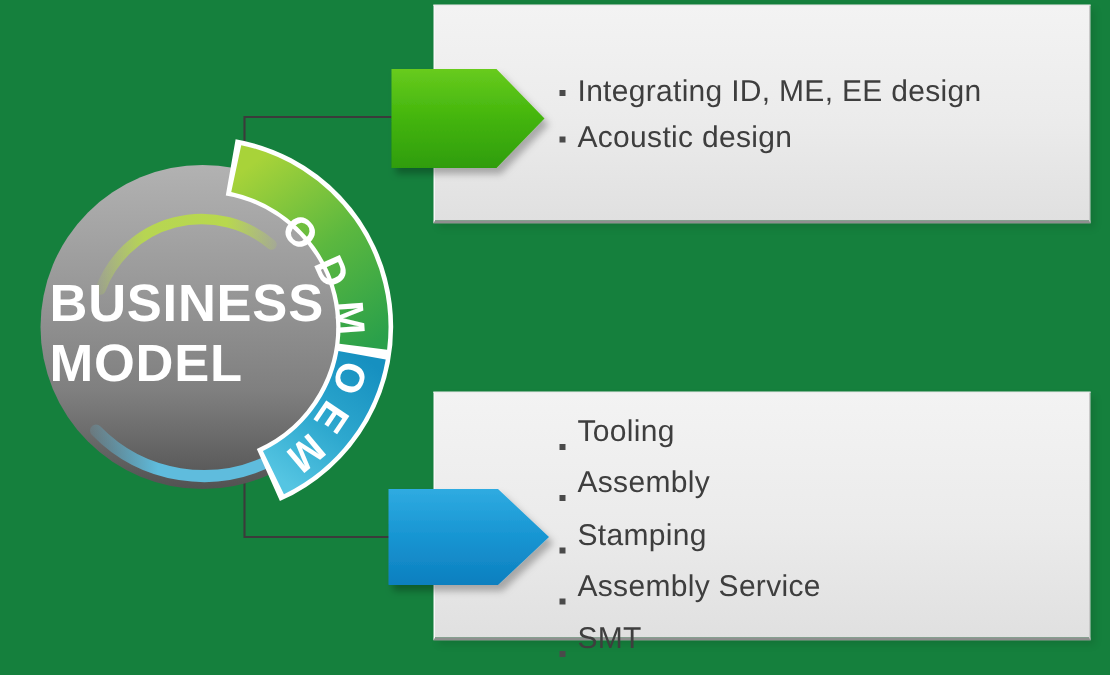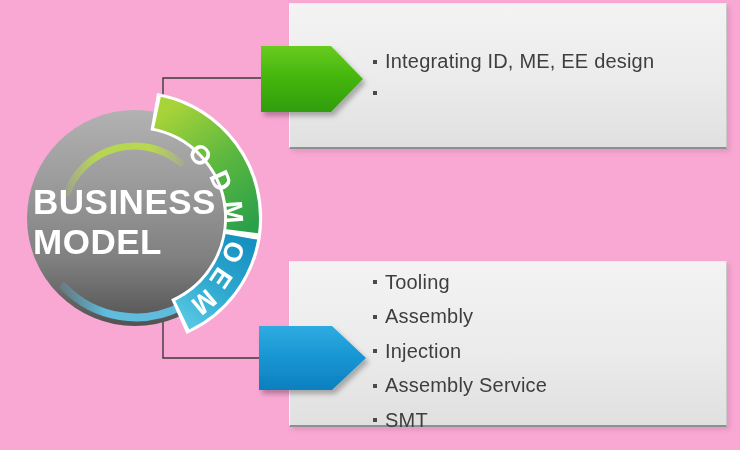--- a/index.html
+++ b/index.html
@@ -1,17 +1,17 @@
 <!DOCTYPE html>
 <html><head>
 <meta charset="utf-8">
 <style>
   html,body{margin:0;padding:0;background:#ffffff;}
   #canvas{
-    position:relative;width:740px;height:450px;background:#f9a8d4;
+    position:relative;width:740px;height:450px;background:#15803d;
     font-family:"Liberation Sans",sans-serif;overflow:hidden;
   }
   
   .box{
     position:absolute;left:289px;width:436px;
     background:linear-gradient(180deg,#f3f3f3 0%,#ebebeb 55%,#e0e0e0 100%);
     border-top:1px solid #ececec;
     border-right:1px solid #c9c9c9;
     border-bottom:2px solid #8f8f8f;
     border-left:1px solid #f8f8f8;
@@ -20,21 +20,21 @@
   .box-top{top:3px;height:143px;}
   .box-bottom{top:261px;height:163px;}
   .list{position:absolute;left:83px;right:6px;}
   .box-top .list{top:42px;}
   .box-bottom .list{top:3px;}
   .item{
     display:flex;align-items:center;
     color:#3e3e3e;font-size:20px;letter-spacing:0.2px;white-space:nowrap;
   }
   .box-top .item{height:31px;}
-  .box-bottom .item{height:34.5px;}
+  .box-bottom .item{height:34.5px;align-items:flex-end;}
   .bullet{width:4px;height:4px;background:#4a4a4a;margin-right:8px;flex:none;}
   
   #gfx{position:absolute;left:0;top:0;pointer-events:none;}
   .badge-title{
     font-family:"Liberation Sans",sans-serif;font-weight:bold;
     font-size:35px;fill:#ffffff;letter-spacing:0.5px;
   }
   .band-letter{
     font-family:"Liberation Sans",sans-serif;font-weight:bold;
     font-size:27px;fill:#ffffff;
@@ -46,37 +46,38 @@
 <div id="canvas">
 
   <div class="box box-top">
     <div class="list">
       <div class="item">
         <span class="bullet"></span>
         <span>Integrating ID, ME, EE design</span>
       </div>
       <div class="item">
         <span class="bullet"></span>
+        <span>Acoustic design</span>
       </div>
     </div>
   </div>
 
   <div class="box box-bottom">
     <div class="list">
       <div class="item">
         <span class="bullet"></span>
         <span>Tooling</span>
       </div>
       <div class="item">
         <span class="bullet"></span>
         <span>Assembly</span>
       </div>
       <div class="item">
         <span class="bullet"></span>
-        <span>Injection</span>
+        <span>Stamping</span>
       </div>
       <div class="item">
         <span class="bullet"></span>
         <span>Assembly Service</span>
       </div>
       <div class="item">
         <span class="bullet"></span>
         <span>SMT</span>
       </div>
     </div>

